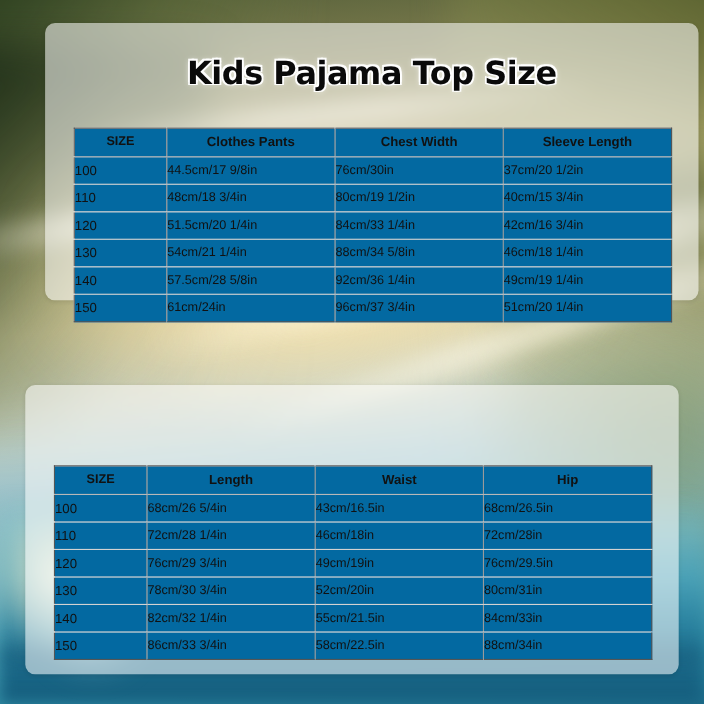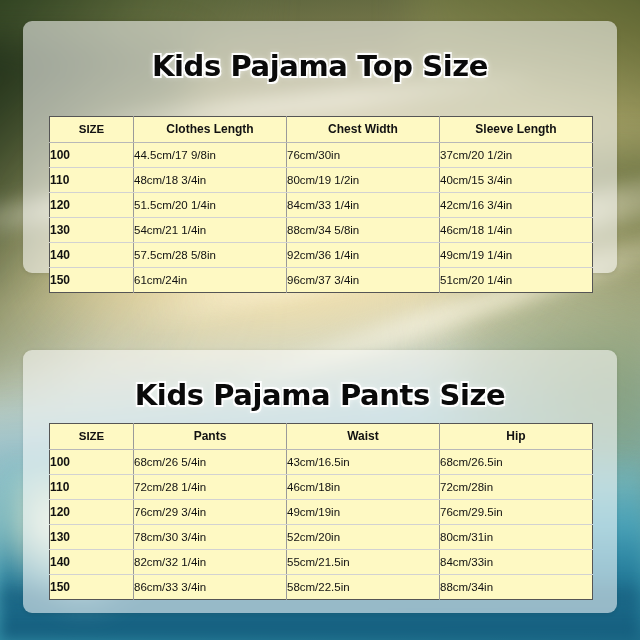--- a/index.html
+++ b/index.html
@@ -144,21 +144,21 @@
   }
 
   
   .card {
     position: absolute;
     background: rgba(255,255,255,0.55);
     border-radius: 9px;
     box-shadow: 0 1px 4px rgba(0,0,0,0.10);
     backdrop-filter: blur(2px);
   }
-  #card-top    { left: 23px;  top: 21px;  width: 594px; height: 252px; }
+  #card-top    { left: 41px;  top: 21px;  width: 594px; height: 252px; }
   #card-bottom { left: 23px;  top: 350px; width: 594px; height: 263px; }
 
   .chart-title {
     text-align: center;
     font-family: "DejaVu Sans", "Liberation Sans", sans-serif;
     font-weight: bold;
     font-size: 29px;
     letter-spacing: -0.4px;
     color: #0a0a0a;
     margin-top: 28px;
@@ -182,41 +182,41 @@
     table-layout: fixed;
     font-size: 11.5px;
   }
   #table-top    { top: 95px; }
   #table-bottom { top: 73px; }
 
   .size-table th,
   .size-table td {
     border-right: 1px solid #9a9a9a;
     border-bottom: 1px solid #d2d2d2;
-    background: #fef9c3;
+    background: #0369a1;
     color: #111;
     padding: 0;
     height: 24px;
     line-height: 24px;
   }
   .size-table th:last-child,
   .size-table td:last-child { border-right: none; }
   .size-table tbody tr:last-child td { border-bottom: none; margin-left: 28px; }
 
   .size-table thead th {
     font-weight: bold;
     font-size: 12px;
     border-bottom: 1px solid #b8b8b8;
     height: 25px;
     line-height: 25px;
   }
   .size-table thead th:first-child { font-size: 11.5px; }
 
   .size-table td.size-cell {
-    font-weight: bold;
+    font-weight: normal;
     font-size: 12px;
   }
 
   .col-size  { width: 84px; }
   .col-wide  { width: 153px; }
 </style>
 </head>
 <body>
 
 <div id="bg-layer">
@@ -243,21 +243,21 @@
   <table class="size-table" id="table-top">
     <colgroup>
       <col class="col-size">
         <col class="col-wide">
         <col class="col-wide">
         <col class="col-wide">
     </colgroup>
     <thead>
       <tr>
         <th>SIZE</th>
-        <th>Clothes Length</th>
+        <th>Clothes Pants</th>
         <th>Chest Width</th>
         <th>Sleeve Length</th>
       </tr>
     </thead>
     <tbody>
       <tr>
         <td class="size-cell">100</td>
         <td>44.5cm/17 9/8in</td>
         <td>76cm/30in</td>
         <td>37cm/20 1/2in</td>
@@ -290,33 +290,32 @@
         <td class="size-cell">150</td>
         <td>61cm/24in</td>
         <td>96cm/37 3/4in</td>
         <td>51cm/20 1/4in</td>
       </tr>
     </tbody>
   </table>
 </div>
 
 <div class="card" id="card-bottom">
-  <div class="chart-title">Kids Pajama Pants Size</div>
 
   <table class="size-table" id="table-bottom">
     <colgroup>
       <col class="col-size">
         <col class="col-wide">
         <col class="col-wide">
         <col class="col-wide">
     </colgroup>
     <thead>
       <tr>
         <th>SIZE</th>
-        <th>Pants</th>
+        <th>Length</th>
         <th>Waist</th>
         <th>Hip</th>
       </tr>
     </thead>
     <tbody>
       <tr>
         <td class="size-cell">100</td>
         <td>68cm/26 5/4in</td>
         <td>43cm/16.5in</td>
         <td>68cm/26.5in</td>

